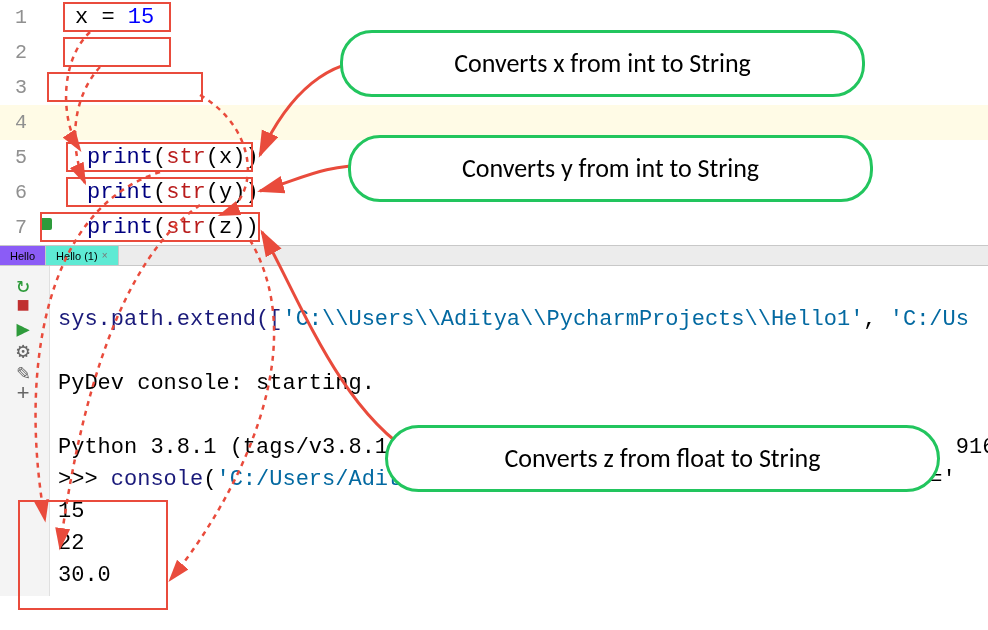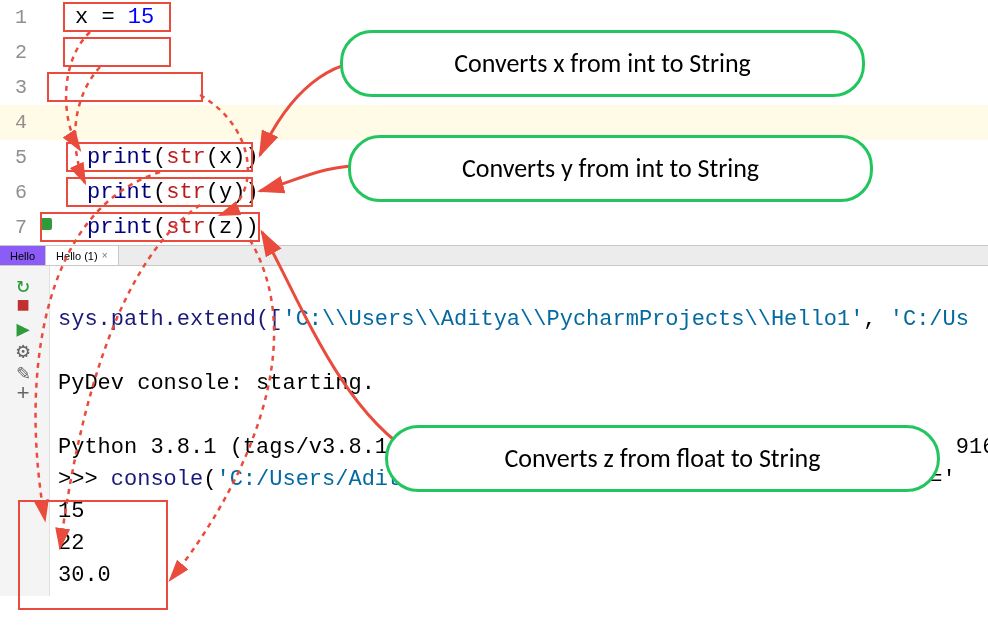--- a/index.html
+++ b/index.html
@@ -55,21 +55,21 @@
     height: 20px;
     background: #ececec;
     border-bottom: 1px solid #c8c8c8;
     font-family: "Segoe UI", Tahoma, sans-serif;
     font-size: 11px;
     align-items: stretch;
   }
   .tab {
     padding: 2px 10px;
     border-right: 1px solid #c8c8c8;
-    background: #ffffff;
+    background: #5eead4;
     display: flex;
     align-items: center;
     gap: 4px;
   }
   .tab.inactive { background: #8b5cf6; }
   .tab-close {
     color: #777;
     font-size: 10px;
     cursor: pointer;
   }

